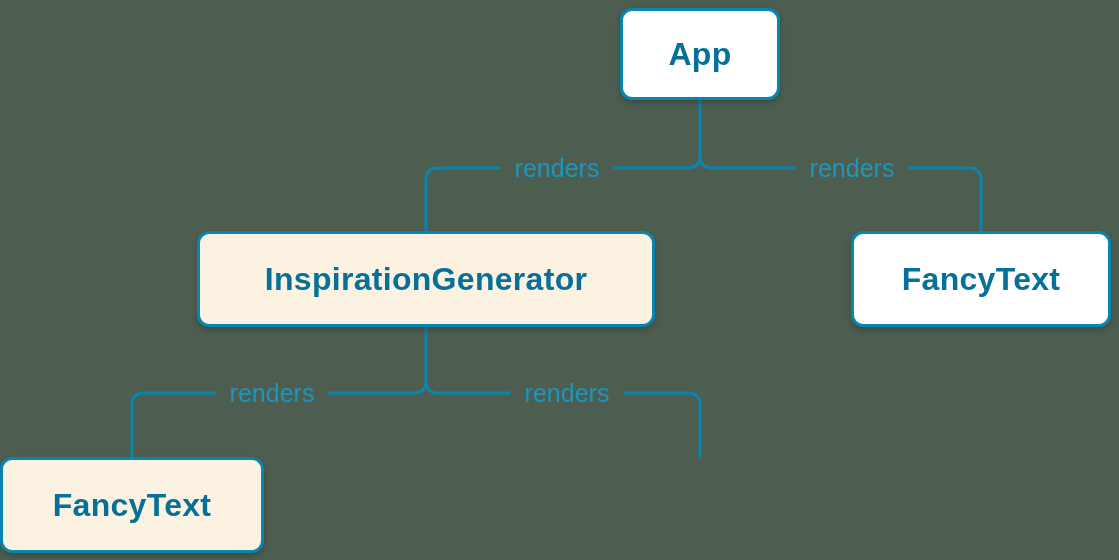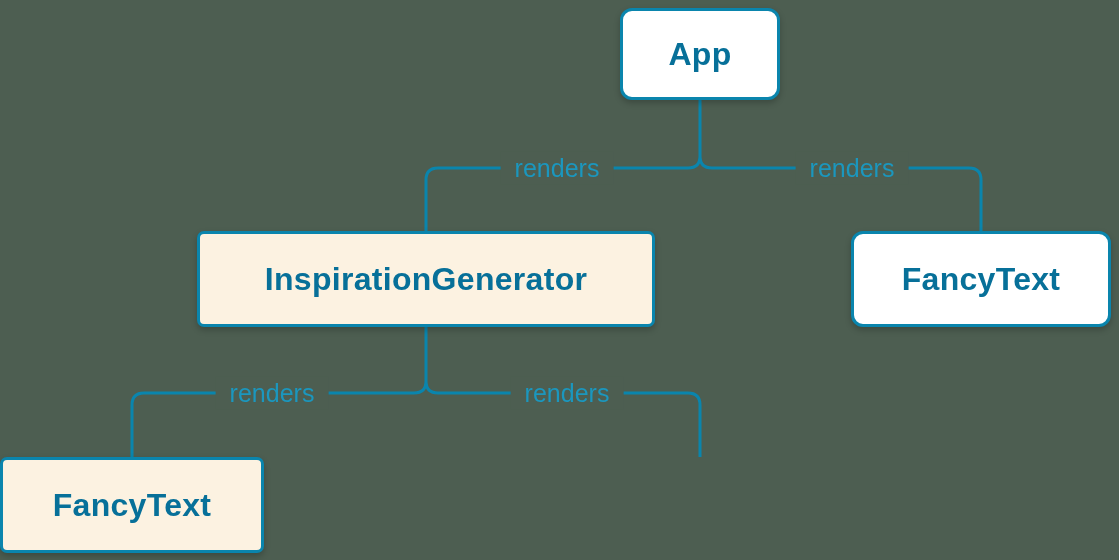--- a/index.html
+++ b/index.html
@@ -39,21 +39,20 @@
     background: var(--node-fill, #ffffff);
     box-shadow: 0 3px 6px rgba(0, 0, 0, 0.22);
     color: var(--node-text, #077099);
     font-size: 32px;
     font-weight: 600;
     letter-spacing: 0.3px;
     white-space: nowrap;
   }
   .node.highlight {
     background: var(--node-fill-hl, #fcf2e1);
-    border-radius: 7px;
   }
   .edge-label {
     position: absolute;
     transform: translate(-50%, -50%);
     background: var(--bg, #4d5e51);
     color: var(--edge-text, #1b97be);
     font-size: 25px;
     font-weight: 500;
     padding: 2px 14px;
     white-space: nowrap;

